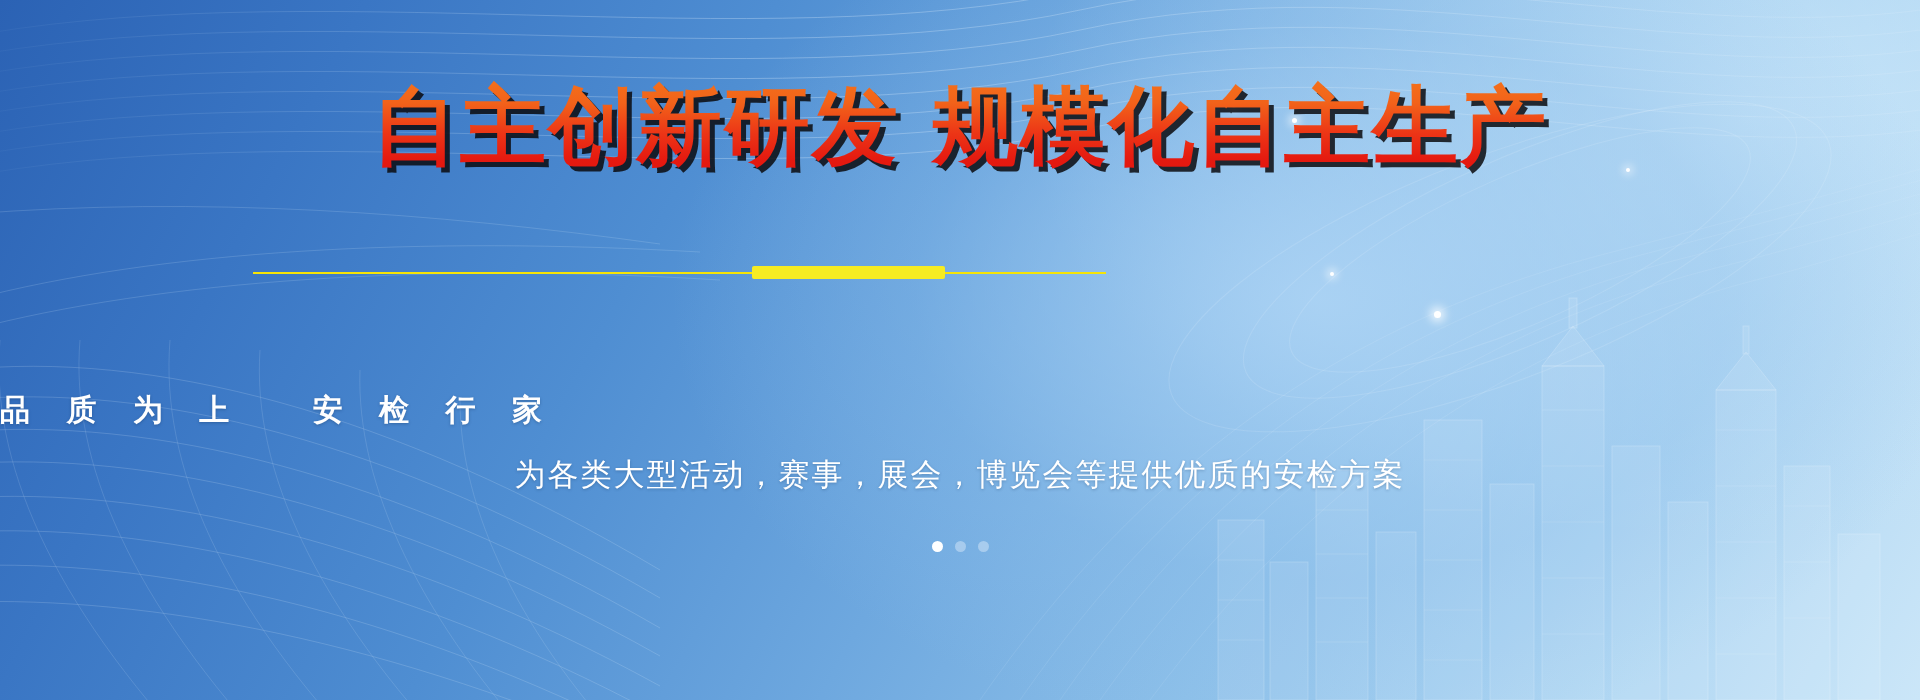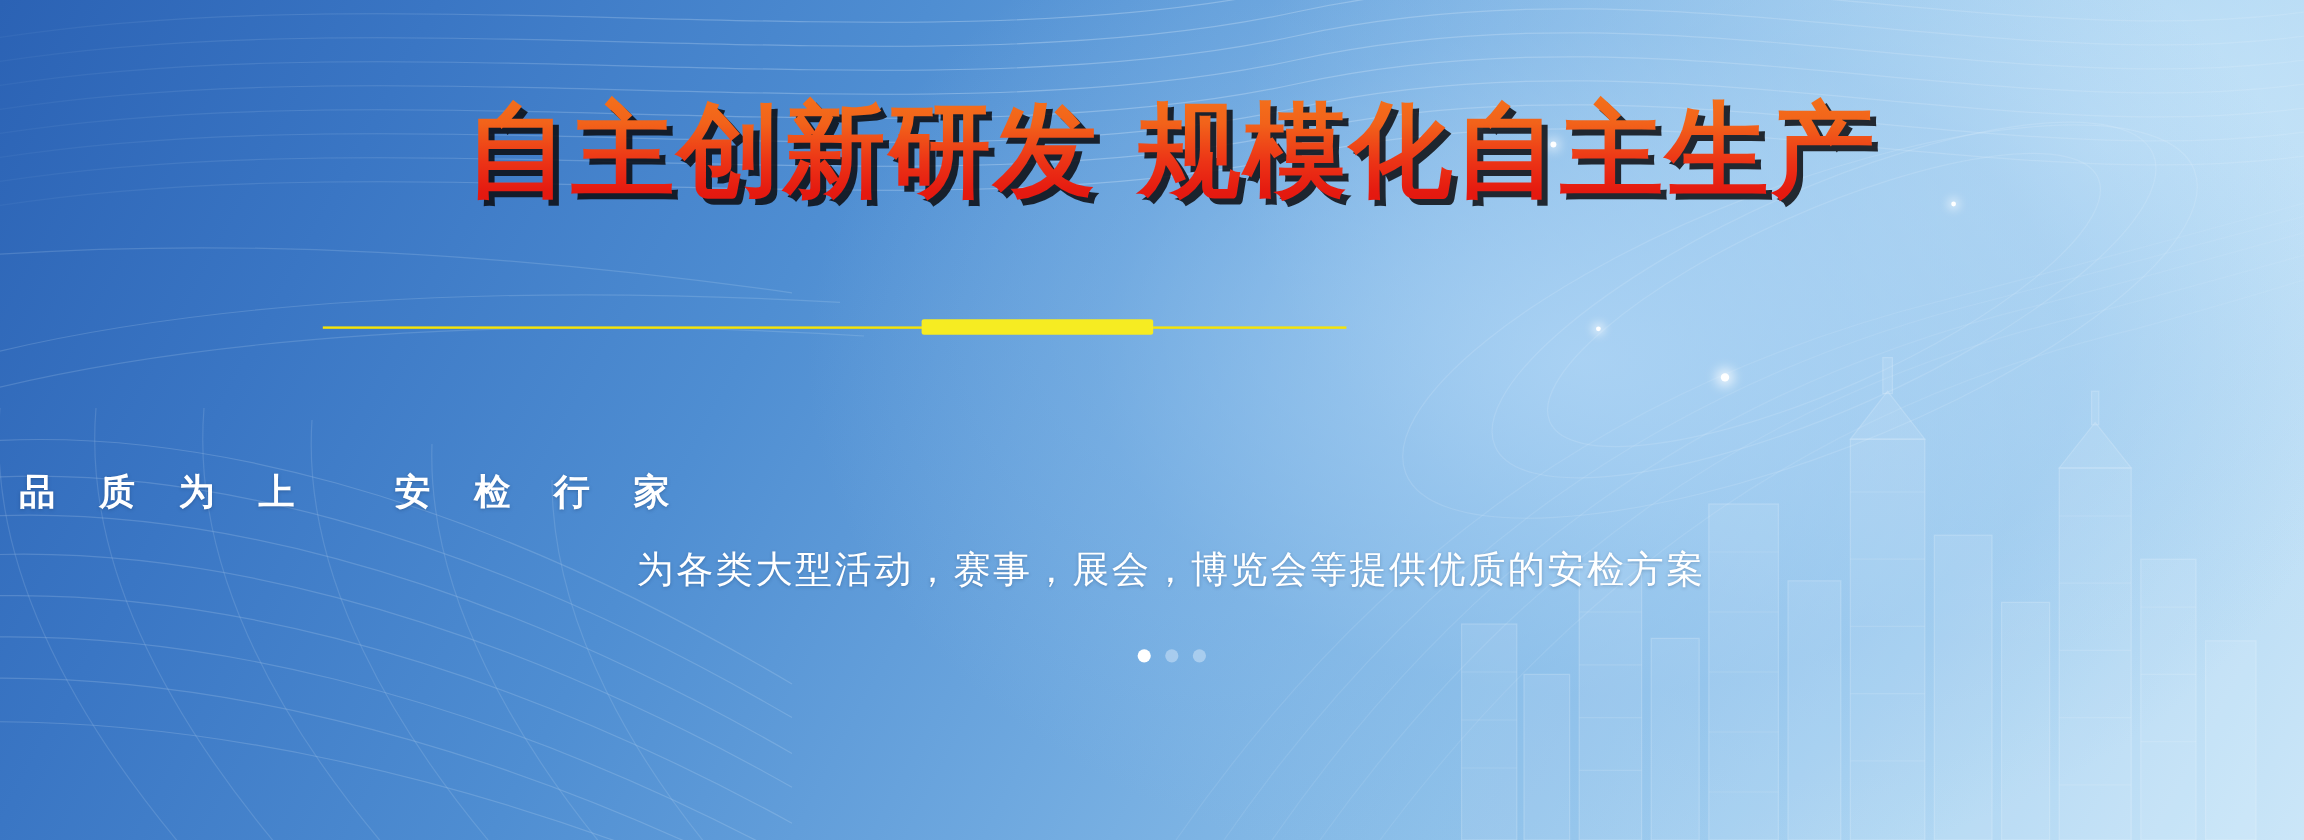--- a/index.html
+++ b/index.html
@@ -12,21 +12,21 @@
     position:relative;width:1920px;height:700px;overflow:hidden;
     background:
       radial-gradient(900px 620px at 1320px 300px, rgba(173,212,245,0.85) 0%, rgba(140,190,235,0.35) 45%, rgba(140,190,235,0) 72%),
       radial-gradient(1200px 700px at 1750px 120px, rgba(205,232,250,0.75) 0%, rgba(205,232,250,0) 60%),
       linear-gradient(118deg,#2b62b4 0%, #3a76c4 16%, #4f8ed2 34%, #6ea8df 52%, #8dc0e9 68%, #a8d2f1 82%, #cbe6f8 100%);
   }
   .swirl{position:absolute;inset:0;opacity:.55;}
   .skyline{position:absolute;right:0;bottom:0;width:720px;height:430px;opacity:.55;}
   .meshL{position:absolute;left:-40px;bottom:-60px;width:760px;height:420px;opacity:.5;}
 
-  .content{position:absolute;inset:0;margin-left:16px;}
+  .content{position:absolute;inset:0;}
 
   .headline{
     position:absolute;top:74px;left:0;width:1920px;text-align:center;
     font-family:"DejaVu Sans","Liberation Sans",sans-serif;
     font-weight:bold;font-size:86px;line-height:104px;
     letter-spacing:2px;
     background:linear-gradient(180deg,#f4741b 0%, #f2621a 28%, #ec3416 58%, #e51a10 82%, #e2140e 100%);
     -webkit-background-clip:text;background-clip:text;color:transparent;
     -webkit-text-fill-color:transparent;
     filter:drop-shadow(5px 5px 0px rgba(10,10,14,0.85));

